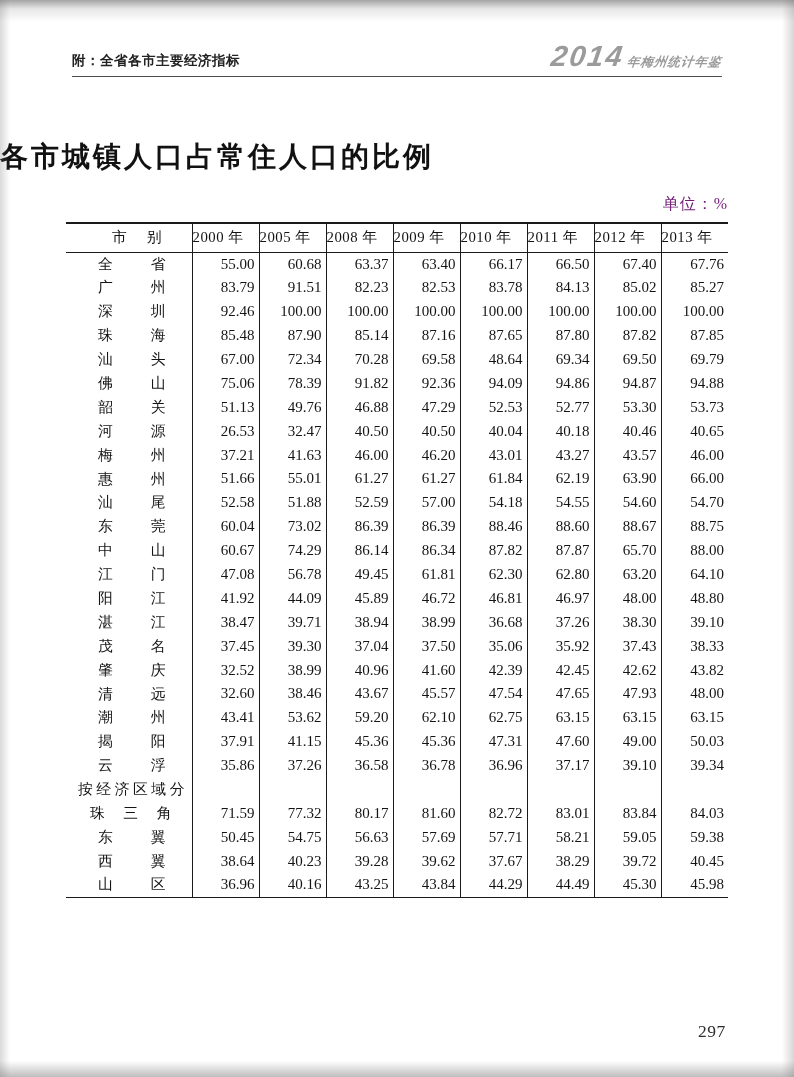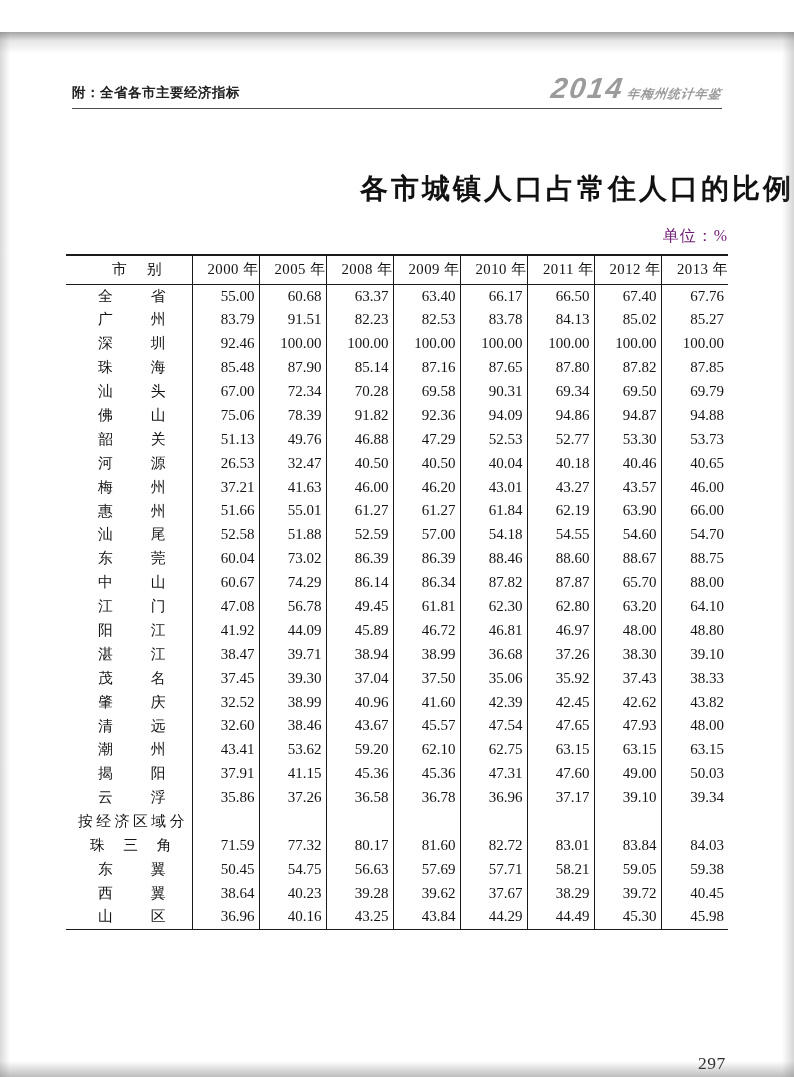--- a/index.html
+++ b/index.html
@@ -1,20 +1,20 @@
 <!DOCTYPE html>
 <html><head>
 <meta charset="utf-8">
 <style>
   html,body{margin:0;padding:0;}
   body{
     width:794px;height:1077px;position:relative;background:#ffffff;overflow:hidden;
     font-family:"Liberation Serif","DejaVu Serif",serif;color:#1c1c1c;
   }
-  .page{position:absolute;inset:0;background:#ffffff;margin-top:32px;}
+  .page{position:absolute;inset:0;background:#ffffff;}
   
   .edge{position:absolute;pointer-events:none;}
   .edge-top{left:0;top:0;right:0;height:22px;background:linear-gradient(to bottom,rgba(90,90,90,.55),rgba(140,140,140,.22) 40%,rgba(255,255,255,0));}
   .edge-bottom{left:0;bottom:0;right:0;height:16px;background:linear-gradient(to top,rgba(110,110,110,.45),rgba(255,255,255,0));}
   .edge-left{left:0;top:0;bottom:0;width:10px;background:linear-gradient(to right,rgba(120,120,120,.28),rgba(255,255,255,0));}
   .edge-right{right:0;top:0;bottom:0;width:12px;background:linear-gradient(to left,rgba(120,120,120,.30),rgba(255,255,255,0));}
 
   
   .runhead{
     position:absolute;left:72px;right:72px;top:44px;height:32px;
@@ -29,38 +29,38 @@
   .logo-year{
     font-family:"Liberation Sans","DejaVu Sans",sans-serif;
     font-weight:bold;font-style:italic;font-size:29px;letter-spacing:2px;line-height:1;
   }
   .logo-suffix{
     font-family:"Liberation Sans","DejaVu Sans",sans-serif;
     font-weight:bold;font-style:italic;font-size:12.5px;margin-left:4px;letter-spacing:1px;
   }
 
   .doc-title{
-    position:absolute;left:0;right:0;top:138px;text-align:right;
+    position:absolute;left:0;right:0;top:138px;text-align:left;
     font-size:28px;font-weight:bold;letter-spacing:3px;color:#111;
   }
   .unit-note{
     position:absolute;right:66px;top:194px;font-size:16px;color:#701a75;letter-spacing:1px;
   }
 
   
   .tbl-wrap{position:absolute;left:66px;top:222px;}
   table{border-collapse:collapse;table-layout:fixed;width:662px;
         border-top:2px solid #1a1a1a;border-bottom:1.5px solid #1a1a1a;}
   col.c-name{width:126px;}
   col.c-year{width:67px;}
   thead tr{height:29px;border-bottom:1.5px solid #1a1a1a;}
   tbody tr{height:23.9px;}
   th,td{padding:0;font-weight:normal;font-size:14.8px;color:#141414;overflow:hidden;white-space:nowrap;}
   th:not(:first-child),td:not(:first-child){border-left:1px solid #1a1a1a;}
-  th.year{text-align:right;letter-spacing:.5px;}
+  th.year{text-align:left;letter-spacing:.5px;}
   td.val{text-align:right;padding-right:4px;font-size:15px;}
   .cjust{display:flex;justify-content:space-between;}
   .cjust span{display:block;line-height:1;}
   td.name{vertical-align:middle;}
   td.name .cjust.w2{margin:0 26px 0 32px;}
   td.name .cjust.w3{margin:0 20px 0 24px;}
   td.name .cjust.w6{margin:0 7px 0 12px;}
   th.name-h .cjust{margin:0 30px 0 46px;}
 
   
@@ -191,21 +191,21 @@
             <td class="name">
               <span class="cjust w2">
                 <span>汕</span>
                 <span>头</span>
               </span>
             </td>
             <td class="val">67.00</td>
             <td class="val">72.34</td>
             <td class="val">70.28</td>
             <td class="val">69.58</td>
-            <td class="val">90.31</td>
+            <td class="val">48.64</td>
             <td class="val">69.34</td>
             <td class="val">69.50</td>
             <td class="val">69.79</td>
           </tr>
           <tr>
             <td class="name">
               <span class="cjust w2">
                 <span>佛</span>
                 <span>山</span>
               </span>

